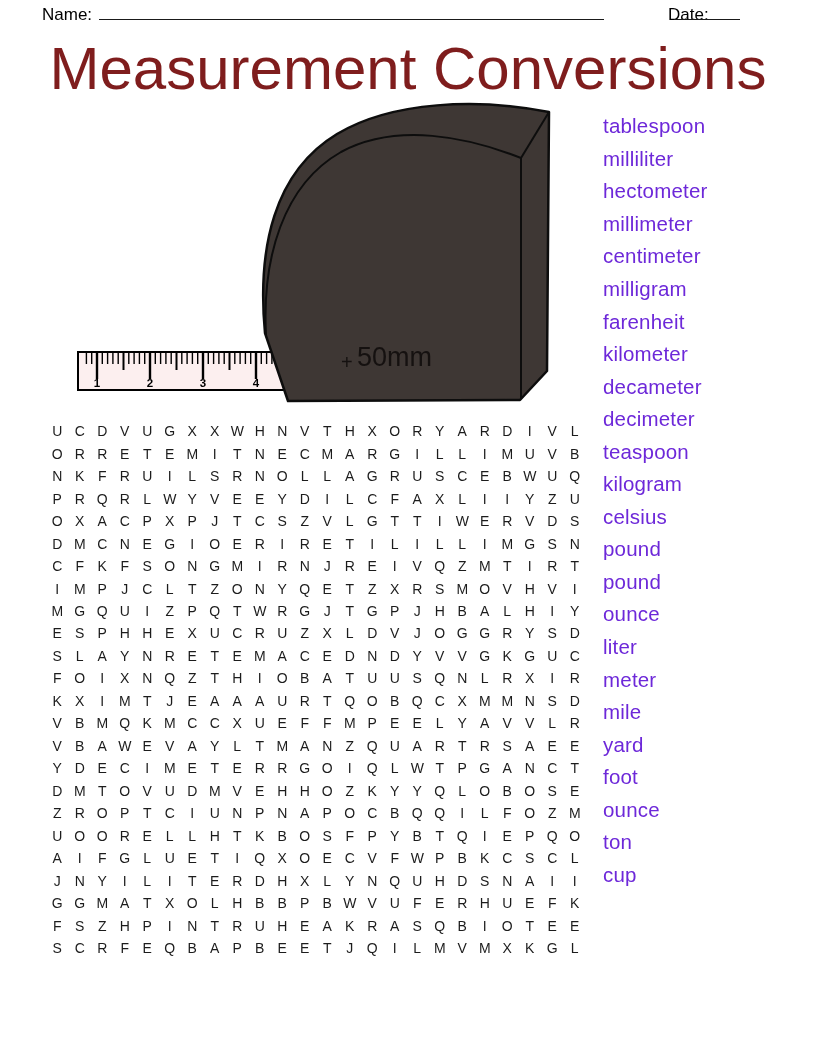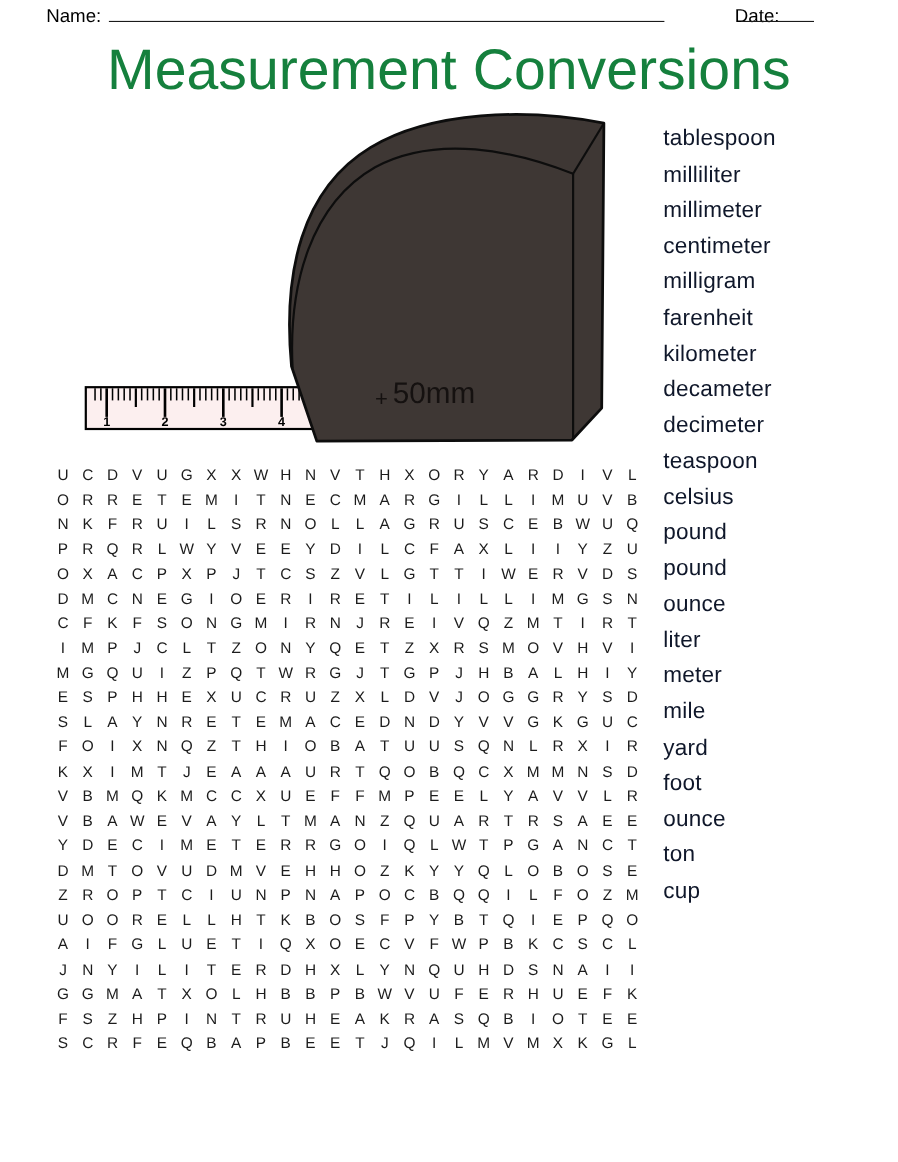--- a/index.html
+++ b/index.html
@@ -30,24 +30,24 @@
   }
   .name-line { left: 99px;  width: 505px; }
   .date-line { left: 674px; width: 66px;  }
   
   .title {
     position: absolute;
     top: 34px;
     left: 0;
     width: 100%;
     text-align: center;
-    font-size: 52px;
+    font-size: 60px;
     font-weight: 500;
     letter-spacing: 0px;
-    color: #15803d;
+    color: #7f1d1d;
     white-space: nowrap;
   }
   
   .illus {
     position: absolute;
     left: 0;
     top: 0;
     width: 816px;
     height: 430px;
     pointer-events: none;
@@ -76,21 +76,21 @@
     left: 603px;
     top: 110px;
     width: 210px;
     list-style: none;
   }
   .word-item {
     height: 32.55px;
     display: flex;
     align-items: center;
     font-size: 20.5px;
-    color: #0f172a;
+    color: #6d28d9;
     letter-spacing: 0.2px;
   }
 </style>
 </head>
 <body>
 
 <div class="page">
 
   <span class="hdr-label name-label">Name:</span>
   <span class="hdr-line name-line"></span>
@@ -735,28 +735,30 @@
       <span class="ws-cell">M</span>
       <span class="ws-cell">X</span>
       <span class="ws-cell">K</span>
       <span class="ws-cell">G</span>
       <span class="ws-cell">L</span>
     </div>
 
   <ul class="word-list" id="word-list">
       <li class="word-item">tablespoon</li>
       <li class="word-item">milliliter</li>
+      <li class="word-item">hectometer</li>
       <li class="word-item">millimeter</li>
       <li class="word-item">centimeter</li>
       <li class="word-item">milligram</li>
       <li class="word-item">farenheit</li>
       <li class="word-item">kilometer</li>
       <li class="word-item">decameter</li>
       <li class="word-item">decimeter</li>
       <li class="word-item">teaspoon</li>
+      <li class="word-item">kilogram</li>
       <li class="word-item">celsius</li>
       <li class="word-item">pound</li>
       <li class="word-item">pound</li>
       <li class="word-item">ounce</li>
       <li class="word-item">liter</li>
       <li class="word-item">meter</li>
       <li class="word-item">mile</li>
       <li class="word-item">yard</li>
       <li class="word-item">foot</li>
       <li class="word-item">ounce</li>

